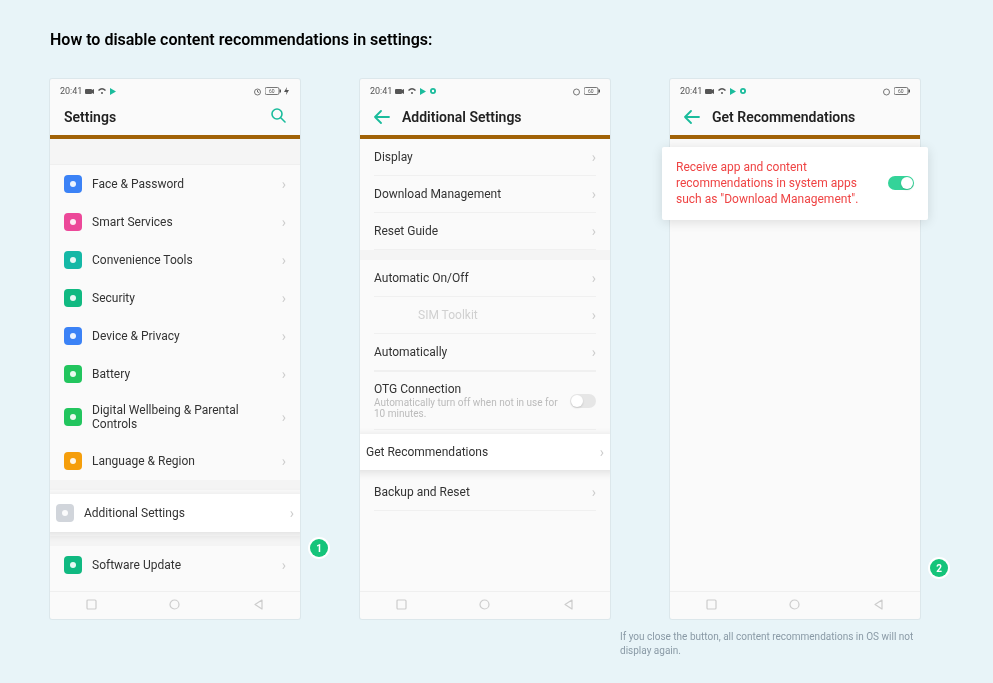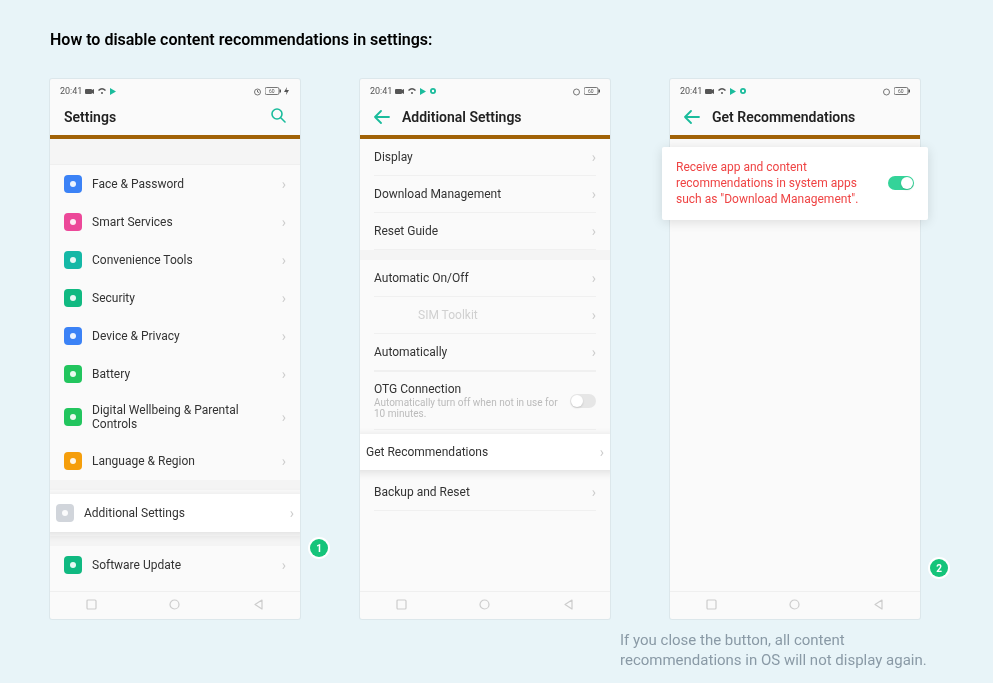--- a/index.html
+++ b/index.html
@@ -135,21 +135,21 @@
     font-size: 10px; font-weight: 700;
     box-shadow: 0 0 0 2px #fff;
   }
   .badge1 { left: 260px; top: 460px; }
   .badge2 { left: 570px; top: 480px; }
   .footer-note {
     position:absolute;
     left: 620px;
     top: 630px;
     width: 310px;
-    font-size: 15px;
+    font-size: 10px;
     color: #8a9aa6;
     line-height: 1.35;
   }
   .disabled { color: #d0d0d0 !important; margin-left: 44px; }
   .med-gap { height: 26px; background:#f5f5f5; border-bottom:1px solid #efefef;}
 </style>
 </head>
 <body>
 
 <div class="page-title">How to disable content recommendations in settings:</div>

